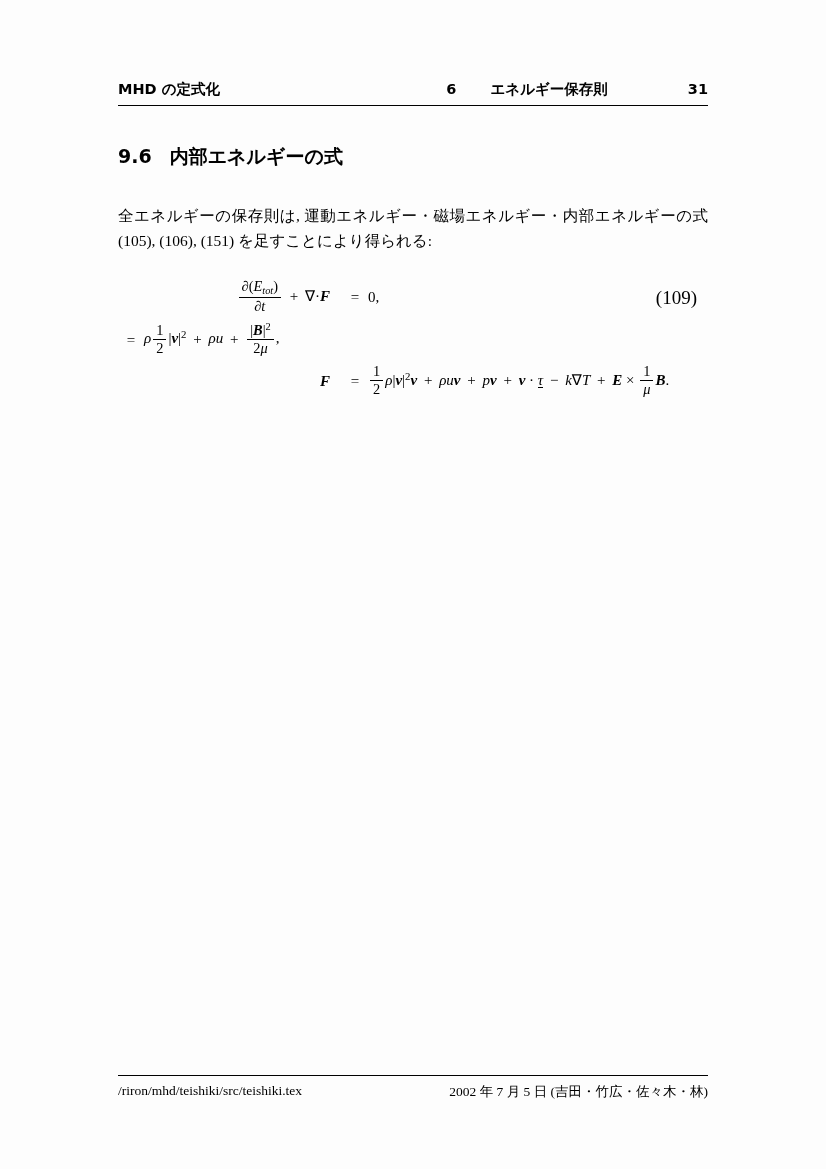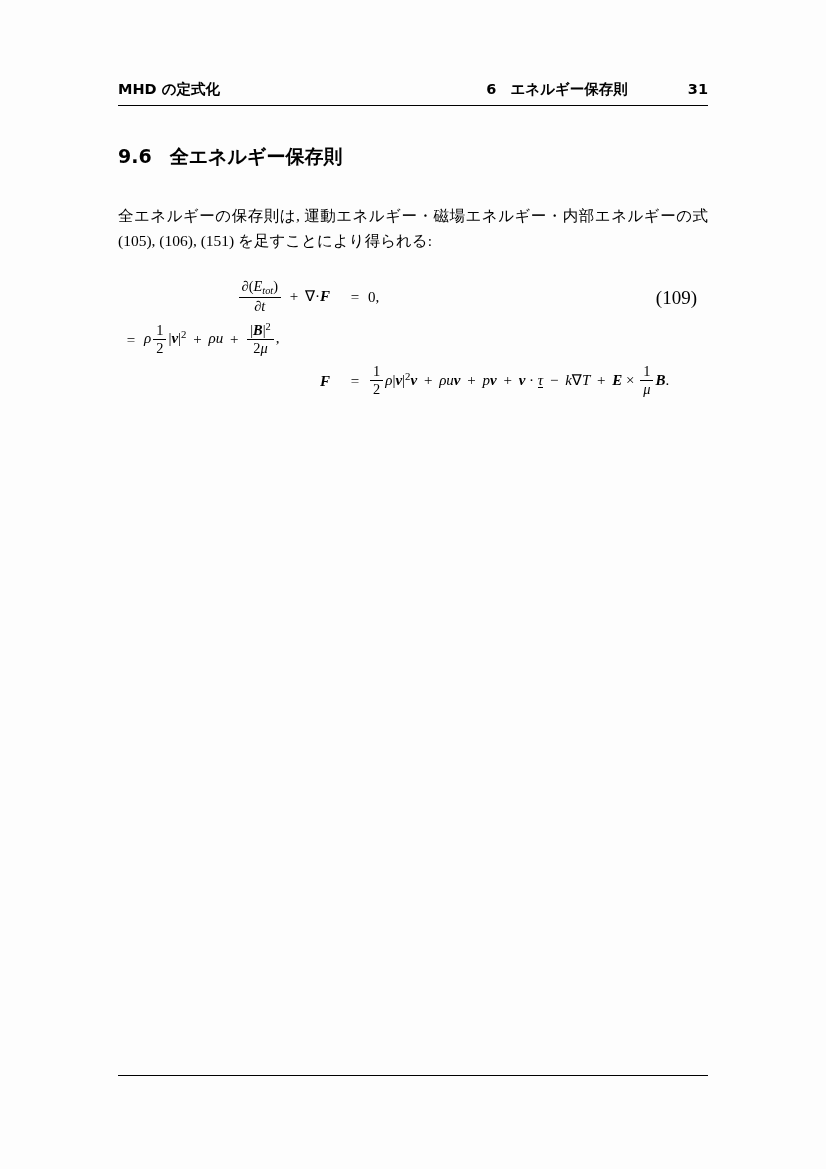--- a/index.html
+++ b/index.html
@@ -31,20 +31,21 @@
 
   
   .header-row {
     display: flex;
     align-items: baseline;
     font-family: "DejaVu Sans", sans-serif;
     font-weight: bold;
     font-size: 14.5px;
     padding-bottom: 6px;
     border-bottom: 1.1px solid #000;
+    gap: 20px;
   }
   .header-left { white-space: nowrap; }
   .header-spacer { flex: 1 1 auto; }
   .header-secnum { margin-right: 14px; }
   .header-sectitle { margin-right: 60px; }
   .header-pageno { min-width: 20px; text-align: center; }
 
   
   .section-title {
     font-family: "DejaVu Sans", sans-serif;
@@ -150,21 +151,21 @@
     <div class="header-row">
       <span class="header-left">MHD の定式化</span>
       <span class="header-spacer"></span>
       <span class="header-secnum">6</span>
       <span class="header-sectitle">エネルギー保存則</span>
       <span class="header-pageno">31</span>
     </div>
 
     <div class="section-title">
       <span class="num">9.6</span>
-      <span>全エネルギー保存則</span>
+      <span>内部エネルギーの式</span>
     </div>
 
     <div class="para">全エネルギーの保存則は, 運動エネルギー・磁場エネルギー・内部エネルギーの式 (105), (106), (151) を足すことにより得られる:</div>
 
     <div class="math-block">
 
       <div class="eq-tag">(109)</div>
 
       <div class="eq-row">
         <div class="eq-lhs">
@@ -201,15 +202,19 @@
           <span class="opsp">+</span> <span class="bvec">E</span> × <span class="frac"><span class="nu">1</span><span class="de"><i class="mvar">μ</i></span></span><span class="bvec">B</span>.
         </div>
       </div>
 
     </div>
 
   </div>
 
   <div class="footer">
     <div class="footer-rule"></div>
+    <div class="footer-row">
+      <span class="footer-left">/riron/mhd/teishiki/src/teishiki.tex</span>
+      <span class="footer-right">2002 年 7 月 5 日 (吉田・竹広・佐々木・林)</span>
+    </div>
   </div>
 
 </div>
 
 </body></html>

